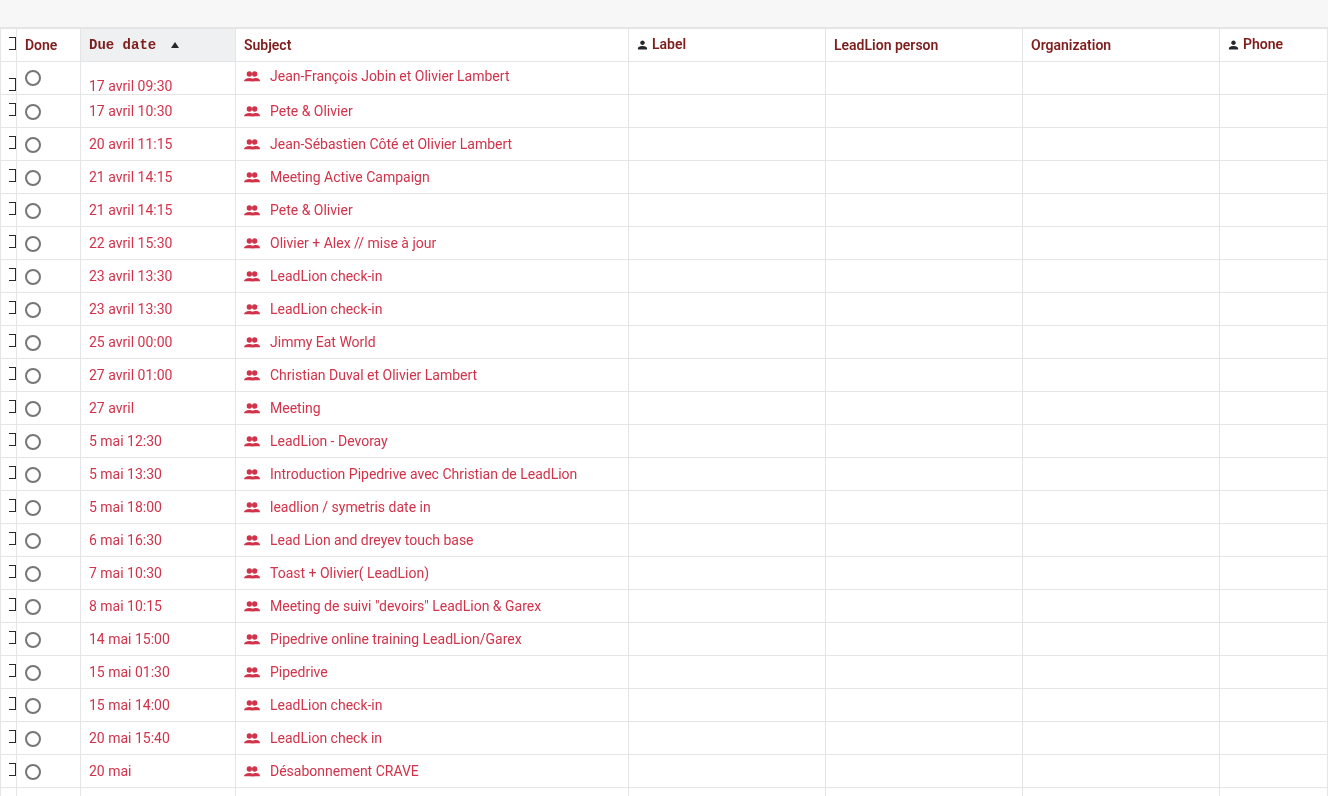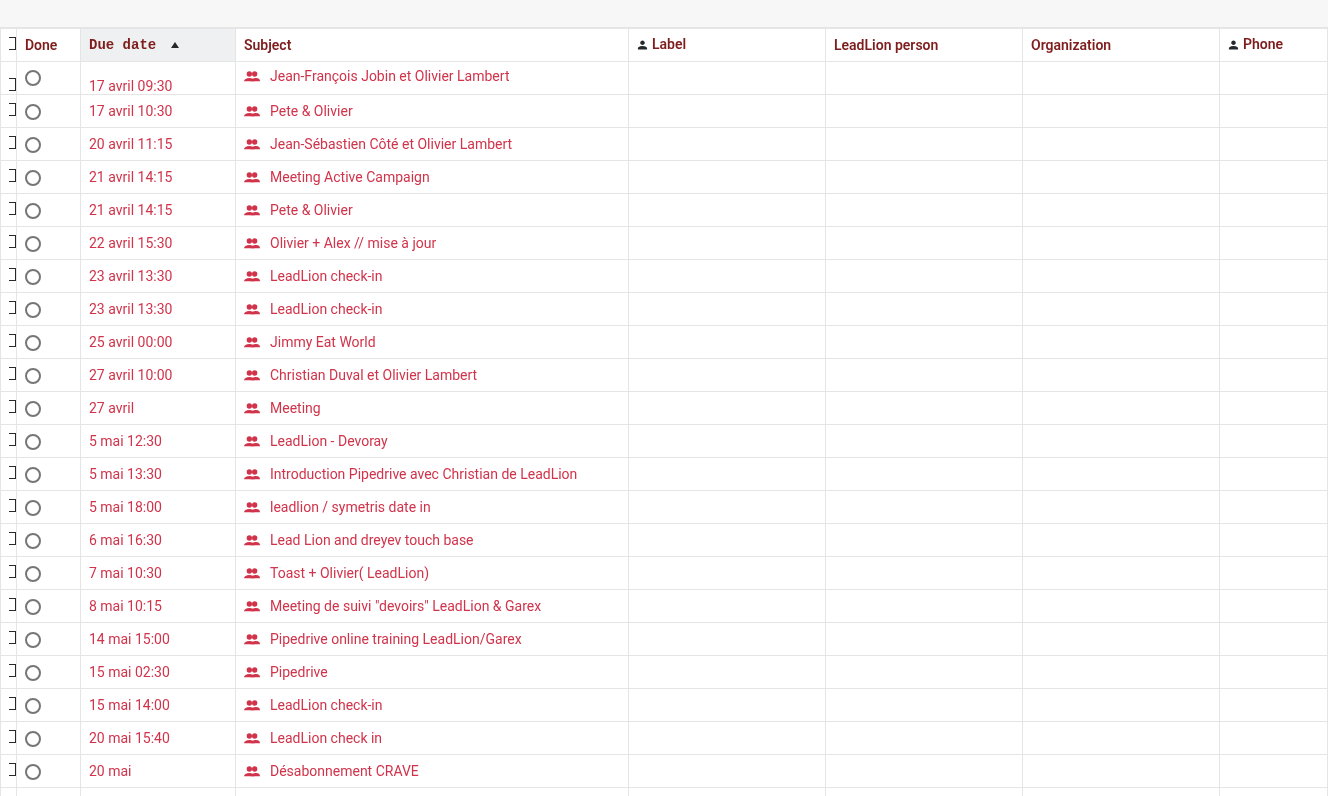--- a/index.html
+++ b/index.html
@@ -345,21 +345,21 @@
           </div>
         </td>
         <td></td>
         <td></td>
         <td></td>
         <td></td>
       </tr>
       <tr>
         <td><span class="checkbox-half"></span></td>
         <td><span class="done-circle"></span></td>
-        <td class="overdue"><span class="due-text">27 avril 10:00</span></td>
+        <td class="overdue"><span class="due-text">27 avril 01:00</span></td>
         <td class="overdue">
           <div class="subject-cell">
             <span class="meeting-icon">
               <svg width="16" height="12" viewBox="0 0 24 16" fill="#d1334a">
                 <circle cx="8" cy="5" r="4"></circle>
                 <circle cx="16" cy="5" r="4"></circle>
                 <path d="M0 16c0-3 3.5-5 8-5s8 2 8 5H0z"></path>
                 <path d="M10 16c0-3 3.5-5 8-5s6 2 6 5H10z"></path>
               </svg>
             </span>
@@ -543,21 +543,21 @@
           </div>
         </td>
         <td></td>
         <td></td>
         <td></td>
         <td></td>
       </tr>
       <tr>
         <td><span class="checkbox-half"></span></td>
         <td><span class="done-circle"></span></td>
-        <td class="overdue"><span class="due-text">15 mai 02:30</span></td>
+        <td class="overdue"><span class="due-text">15 mai 01:30</span></td>
         <td class="overdue">
           <div class="subject-cell">
             <span class="meeting-icon">
               <svg width="16" height="12" viewBox="0 0 24 16" fill="#d1334a">
                 <circle cx="8" cy="5" r="4"></circle>
                 <circle cx="16" cy="5" r="4"></circle>
                 <path d="M0 16c0-3 3.5-5 8-5s8 2 8 5H0z"></path>
                 <path d="M10 16c0-3 3.5-5 8-5s6 2 6 5H10z"></path>
               </svg>
             </span>

